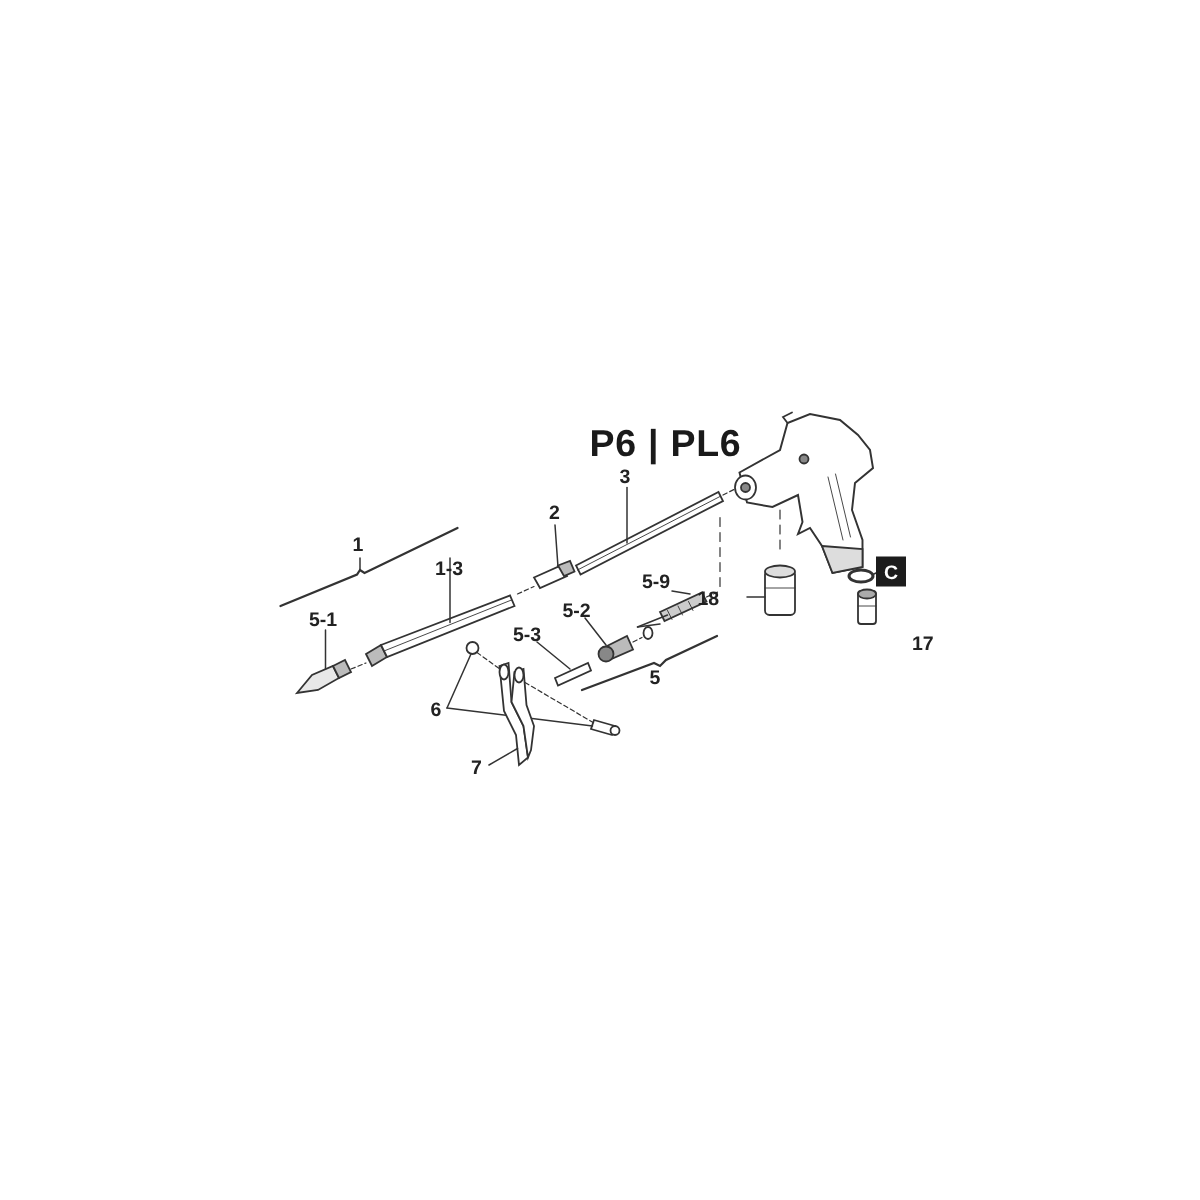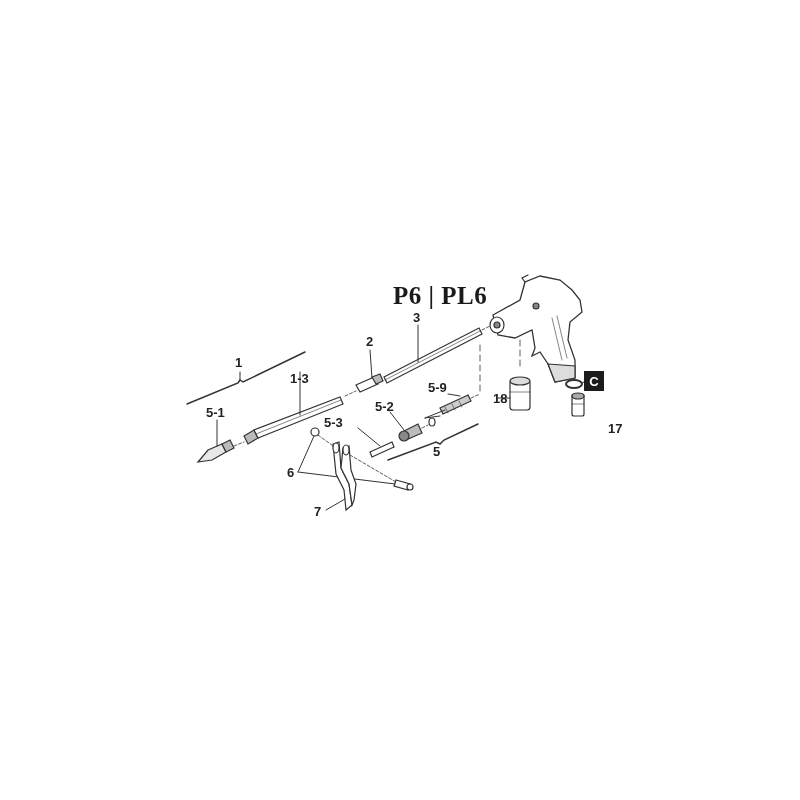--- a/index.html
+++ b/index.html
@@ -1,21 +1,21 @@
 <!DOCTYPE html>
 <html><head>
 <meta charset="utf-8">
 <style>
   html, body { margin: 0; padding: 0; background: #ffffff; }
   body { width: 800px; height: 800px; position: relative; overflow: hidden;
          font-family: "Liberation Sans", sans-serif; }
   #diagram { position: absolute; left: 0; top: 0; width: 800px; height: 800px; }
   .lbl { position: absolute; font-family: "Liberation Sans", sans-serif; font-weight: bold;
          font-size: 13px; color: #222222; line-height: 1; white-space: nowrap; }
-  .title { position: absolute; left: 393px; top: 282px; font-family: Liberation Serif, serif;
+  .title { position: absolute; left: 393px; top: 282px; font-family: Liberation Sans, sans-serif;
            font-weight: 900; font-size: 25px; color: #1a1a1a; letter-spacing: 0.5px; }
   .cbox { position: absolute; left: 584px; top: 371px; width: 20px; height: 20px;
           background: #1c1c1c; color: #ffffff; font-weight: bold; font-size: 13px;
           display: flex; align-items: center; justify-content: center; }
 </style>
 </head>
 <body>
 
 <svg id="diagram" viewBox="0 0 800 800" xmlns="http://www.w3.org/2000/svg">
   <g stroke="#333" stroke-width="1.2" fill="#fff" stroke-linecap="round">
@@ -131,18 +131,18 @@
 <div class="title">P6 | PL6</div>
 
 <div class="lbl" style="left:235px;top:356px">1</div>
 <div class="lbl" style="left:206px;top:406px">5-1</div>
 <div class="lbl" style="left:290px;top:372px">1-3</div>
 <div class="lbl" style="left:366px;top:335px">2</div>
 <div class="lbl" style="left:413px;top:311px">3</div>
 <div class="lbl" style="left:433px;top:445px">5</div>
 <div class="lbl" style="left:428px;top:381px">5-9</div>
 <div class="lbl" style="left:375px;top:400px">5-2</div>
-<div class="lbl" style="left:324px;top:416px">5-3</div>
+<div class="lbl" style="left:342px;top:416px">5-3</div>
 <div class="lbl" style="left:287px;top:466px">6</div>
 <div class="lbl" style="left:314px;top:505px">7</div>
 <div class="lbl" style="left:608px;top:422px">17</div>
-<div class="lbl" style="left:493px;top:392px">18</div>
+<div class="lbl" style="left:465px;top:392px">18</div>
 <div class="cbox">C</div>
 
 </body></html>

